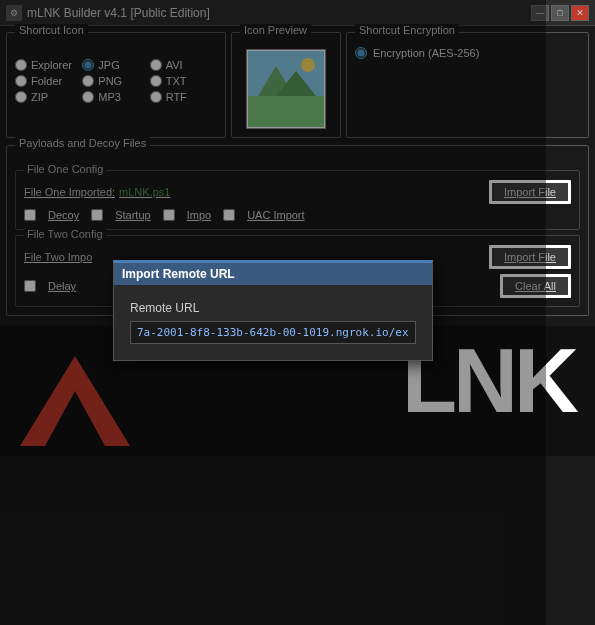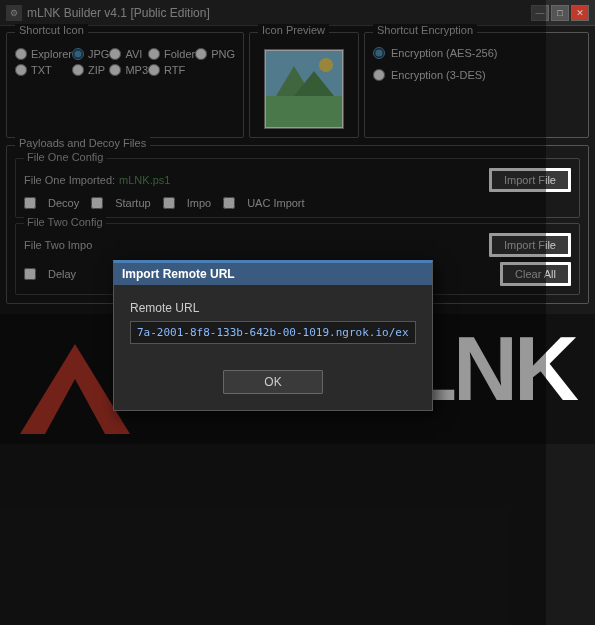--- a/index.html
+++ b/index.html
@@ -87,23 +87,23 @@
       display: flex;
       gap: 5px;
       align-items: stretch;
     }
 
     .shortcut-icon-box {
       flex: 0 0 220px;
     }
     .radio-grid {
       display: grid;
-      grid-template-columns: 1fr 1fr 1fr 1fr 1fr;
+      grid-template-columns: 1fr 1fr 1fr;
       gap: 4px 0px;
-      margin-top: 9px;
+      margin-top: 20px;
     }
     .radio-item {
       display: flex;
       align-items: center;
       gap: 4px;
       font-size: 11px;
       color: #d0d0d0;
     }
     .radio-input {
       width: 12px;
@@ -390,32 +390,28 @@
         </div>
       </div>
 
       <div class="group-box encryption-box">
         <span class="group-box-title">Shortcut Encryption</span>
         <div class="encryption-options">
           <div class="enc-option">
             <input type="radio" class="radio-input" name="enc" checked="" style="">
             <span>Encryption (AES-256)</span>
           </div>
-          <div class="enc-option">
-            <input type="radio" class="radio-input" name="enc" style="">
-            <span>Encryption (3-DES)</span>
-          </div>
         </div>
       </div>
 
     </div>
 
     <div class="group-box payloads-box">
       <span class="group-box-title">Payloads and Decoy Files</span>
-      <div class="payloads-inner" style="margin-top:6px;">
+      <div class="payloads-inner" style="margin-top:18px;text-decoration:underline;">
 
         <div class="file-config-box">
           <span class="file-config-title">File One Config</span>
           <div class="file-imported-row">
             <div class="file-imported-left">
               <span class="file-imported-label">File One Imported:</span>
               <span class="file-imported-value">mLNK.ps1</span>
             </div>
             <button class="import-btn">Import File</button>
           </div>
@@ -475,19 +471,16 @@
 
   <div class="modal-overlay">
     <div class="modal">
       <div class="modal-titlebar">
         <span>Import Remote URL</span>
       </div>
       <div class="modal-body">
         <div class="modal-label">Remote URL</div>
         <input type="text" class="modal-input" value="7a-2001-8f8-133b-642b-00-1019.ngrok.io/example.jpg.hta" style="">
       </div>
-      <div class="modal-footer">
-        <button class="modal-ok-btn">OK</button>
-      </div>
     </div>
   </div>
 
 </div>
 
 </body></html>

